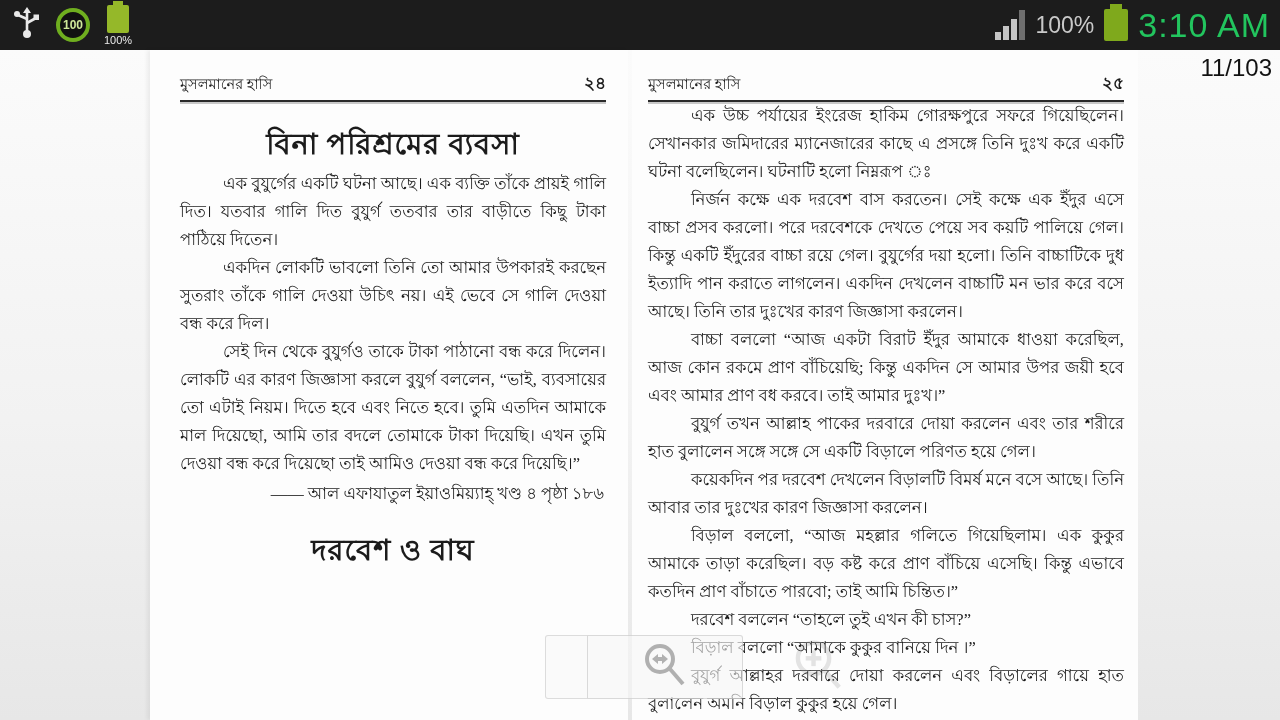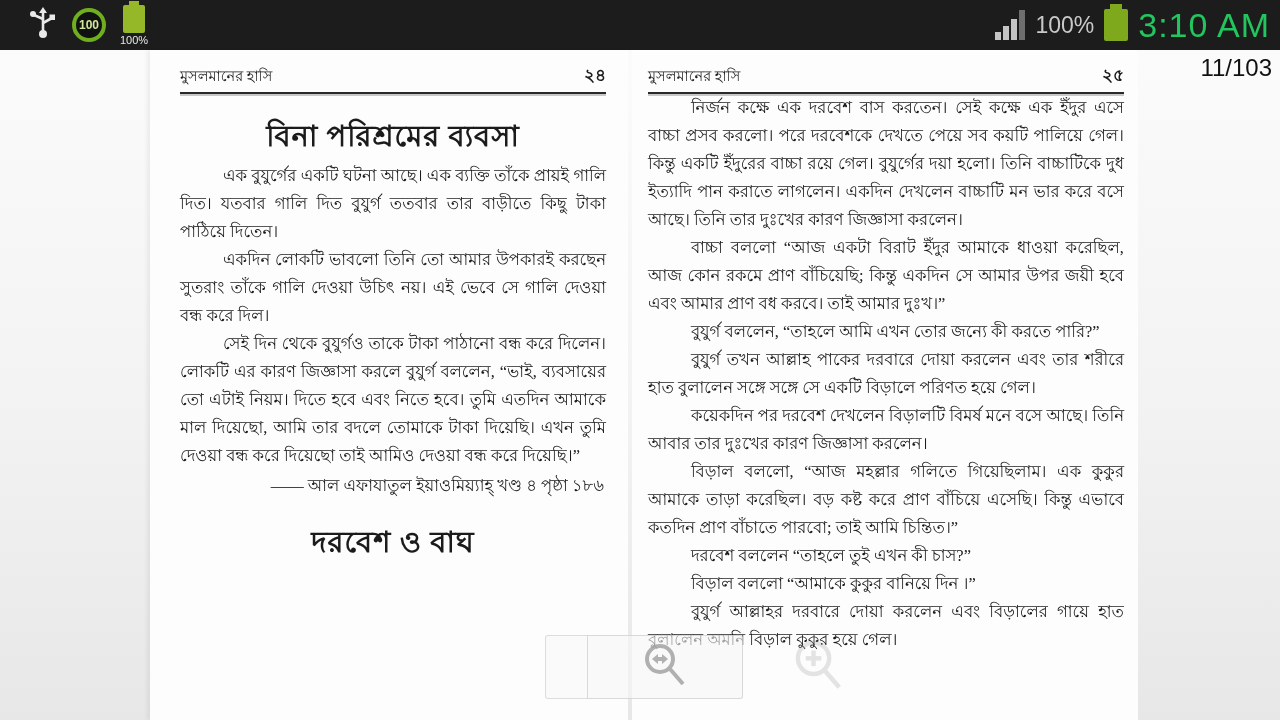--- a/index.html
+++ b/index.html
@@ -2,21 +2,21 @@
 <html><head>
 <meta charset="utf-8">
 <style>
   * { margin:0; padding:0; box-sizing:border-box; }
   html,body { width:1280px; height:720px; overflow:hidden;
     font-family:"Liberation Serif","DejaVu Serif",serif; }
 
   
   .statusbar { position:absolute; top:0; left:0; width:1280px; height:50px;
     background:#1c1c1c; display:flex; align-items:center; }
-  .sb-left { display:flex; align-items:center; gap:14px; padding-left:28px; }
+  .sb-left { display:flex; align-items:center; gap:14px; padding-left:12px; }
   .sb-right { margin-left:auto; display:flex; align-items:center; gap:10px; padding-right:10px; }
   .batt-wrap { display:flex; flex-direction:column; align-items:center; }
   .batt-body { width:22px; height:28px; background:#95b829; border-radius:2px; position:relative; }
   .batt-body:before { content:""; position:absolute; top:-4px; left:6px; width:10px; height:4px; background:#95b829; }
   .batt-label { font-family:"Liberation Sans",sans-serif; font-size:11px; color:#e8e8e8; margin-top:1px; }
   .gauge { width:34px; height:34px; border-radius:50%; border:4px solid #6fae1f;
     display:flex; align-items:center; justify-content:center; position:relative; background:#111; }
   .gauge span { font-family:"Liberation Sans",sans-serif; font-size:12px; font-weight:bold; color:#cfe89a; }
   .gauge:after { content:""; position:absolute; inset:-6px; border-radius:50%;
     border:2px dotted rgba(20,20,20,0.0); }
@@ -35,21 +35,21 @@
   .page-indicator { position:absolute; top:4px; right:8px;
     font-family:"Liberation Sans",sans-serif; font-size:24px; color:#111; }
 
   .page { position:absolute; top:0; height:670px; background:#fdfdfd; color:#1b1b1b;
     padding:12px 22px 0 30px; font-size:16.5px; line-height:28px; }
   .page-left  { left:150px; width:478px; box-shadow:-3px 0 4px rgba(0,0,0,0.06); }
   .page-right { left:632px; width:506px; padding-left:16px; padding-right:14px; }
 
   .runhead { display:flex; justify-content:space-between; align-items:flex-end;
     font-size:14.5px; border-bottom:2px solid #2a2a2a; padding-bottom:2px;
-    box-shadow:0 2px 0 rgba(42,42,42,0.25); }
+    box-shadow:0 2px 0 rgba(42,42,42,0.25);margin-top:8px; }
   .runhead .pg { font-size:17px; font-weight:bold; }
 
   .chap-title { text-align:center; font-size:29px; font-weight:bold; margin:28px 0 12px 0; letter-spacing:1px; }
   .para { text-align:justify; text-indent:2.6em; }
   .cite { text-align:right; margin:2px 2px 6px 0; }
 
   
   .zoombar { position:absolute; left:545px; top:582px; display:flex; align-items:center; }
   .zoom-sliver { width:42px; height:64px; background:rgba(248,248,248,0.55);
     border:1px solid rgba(190,190,190,0.5); border-right:none; border-radius:3px 0 0 3px; }
@@ -113,23 +113,23 @@
     <p class="cite">—— আল এফাযাতুল ইয়াওমিয়্যাহ্ খণ্ড ৪ পৃষ্ঠা ১৮৬</p>
     <div class="chap-title">দরবেশ ও বাঘ</div>
 
   </div>
 
   <div class="page page-right">
     <div class="runhead">
       <span>মুসলমানের হাসি</span>
       <span class="pg">২৫</span>
     </div>
+    <p class="para">এক উচ্চ পর্যায়ের ইংরেজ হাকিম গোরক্ষপুরে সফরে গিয়েছিলেন। সেখানকার জমিদারের ম্যানেজারের কাছে এ প্রসঙ্গে তিনি দুঃখ করে একটি ঘটনা বলেছিলেন। ঘটনাটি হলো নিম্নরূপ ঃ</p>
     <p class="para">নির্জন কক্ষে এক দরবেশ বাস করতেন। সেই কক্ষে এক ইঁদুর এসে বাচ্চা প্রসব করলো। পরে দরবেশকে দেখতে পেয়ে সব কয়টি পালিয়ে গেল। কিন্তু একটি ইঁদুরের বাচ্চা রয়ে গেল। বুযুর্গের দয়া হলো। তিনি বাচ্চাটিকে দুধ ইত্যাদি পান করাতে লাগলেন। একদিন দেখলেন বাচ্চাটি মন ভার করে বসে আছে। তিনি তার দুঃখের কারণ জিজ্ঞাসা করলেন।</p>
     <p class="para">বাচ্চা বললো “আজ একটা বিরাট ইঁদুর আমাকে ধাওয়া করেছিল, আজ কোন রকমে প্রাণ বাঁচিয়েছি; কিন্তু একদিন সে আমার উপর জয়ী হবে এবং আমার প্রাণ বধ করবে। তাই আমার দুঃখ।”</p>
-    <p class="para">বুযুর্গ বললেন, “তাহলে আমি এখন তোর জন্যে কী করতে পারি?”</p>
     <p class="para">বুযুর্গ তখন আল্লাহ পাকের দরবারে দোয়া করলেন এবং তার শরীরে হাত বুলালেন সঙ্গে সঙ্গে সে একটি বিড়ালে পরিণত হয়ে গেল।</p>
     <p class="para">কয়েকদিন পর দরবেশ দেখলেন বিড়ালটি বিমর্ষ মনে বসে আছে। তিনি আবার তার দুঃখের কারণ জিজ্ঞাসা করলেন।</p>
     <p class="para">বিড়াল বললো, “আজ মহল্লার গলিতে গিয়েছিলাম। এক কুকুর আমাকে তাড়া করেছিল। বড় কষ্ট করে প্রাণ বাঁচিয়ে এসেছি। কিন্তু এভাবে কতদিন প্রাণ বাঁচাতে পারবো; তাই আমি চিন্তিত।”</p>
     <p class="para">দরবেশ বললেন “তাহলে তুই এখন কী চাস?”</p>
     <p class="para">বিড়াল বললো “আমাকে কুকুর বানিয়ে দিন ।”</p>
     <p class="para">বুযুর্গ আল্লাহর দরবারে দোয়া করলেন এবং বিড়ালের গায়ে হাত বুলালেন অমনি বিড়াল কুকুর হয়ে গেল।</p>
 
   </div>
 
   <div class="zoombar">

